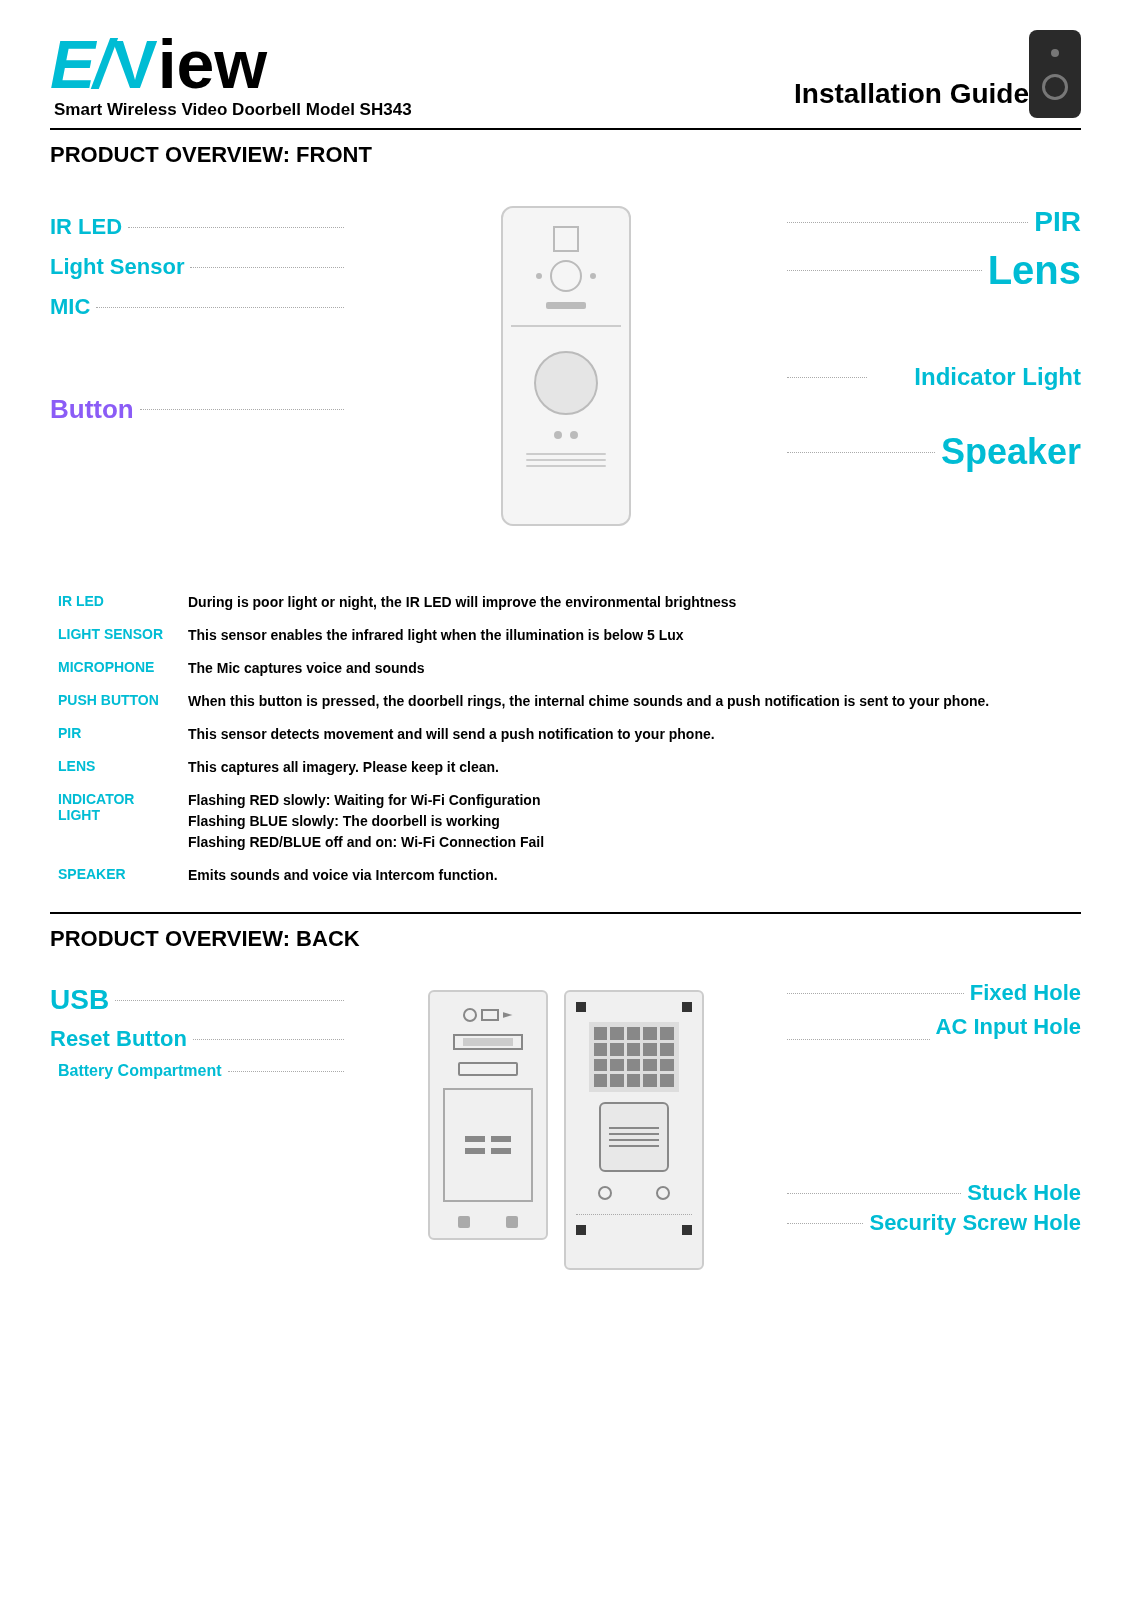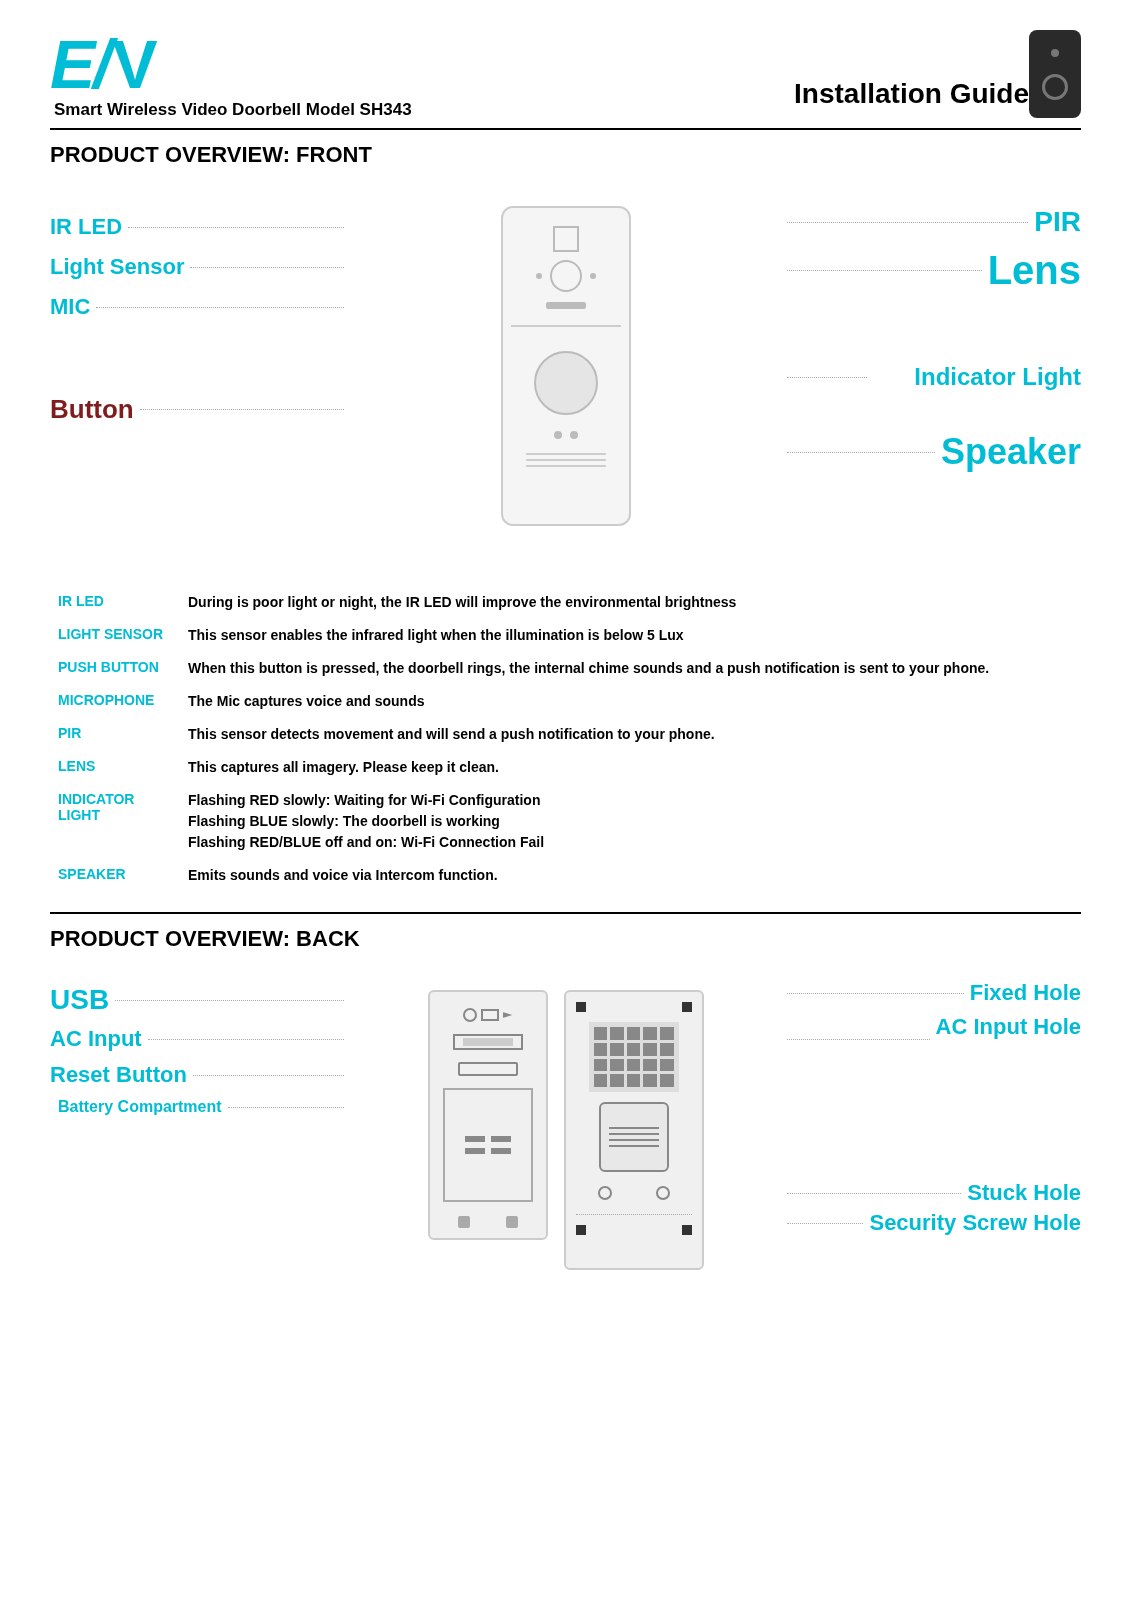--- a/index.html
+++ b/index.html
@@ -147,20 +147,21 @@
   </style>
 </head>
 <body>
 
 <div class="header-inner">
   <div class="logo-block">
     <div class="logo-text-row">
       <span style="font-size:68px;font-weight:900;color:#00bcd4;font-style:italic;font-family:Arial,sans-serif;line-height:1;letter-spacing:-2px;">E</span>
       <span style="font-size:68px;font-weight:900;color:#00bcd4;font-style:italic;font-family:Arial,sans-serif;line-height:1;">/</span>
       <span style="font-size:68px;font-weight:900;color:#00bcd4;font-family:Arial,sans-serif;line-height:1;">V</span>
+      <span style="font-size:68px;font-weight:900;color:#000;font-family:Arial,sans-serif;line-height:1;">iew</span>
     </div>
     <div style="font-size:17px;font-weight:bold;color:#000;margin-top:2px;padding-left:4px;">Smart Wireless Video Doorbell Model SH343</div>
   </div>
   <div class="header-right-col">
     <div style="font-size:28px;font-weight:bold;color:#000;margin-bottom:8px;">Installation Guide</div>
     <div style="width:52px;height:88px;background:#2a2a2a;border-radius:8px;display:flex;flex-direction:column;align-items:center;justify-content:space-around;padding:10px 0;">
       <div style="width:8px;height:8px;background:#777;border-radius:50%;"></div>
       <div style="width:26px;height:26px;border:3px solid #777;border-radius:50%;"></div>
     </div>
   </div>
@@ -184,21 +185,21 @@
         <span style="font-size:22px;font-weight:bold;color:#00bcd4;">Light Sensor</span>
         <span class="dot-connector"></span>
       </div>
 
       <div style="display:flex;align-items:center;justify-content:flex-start;margin-bottom:14px;">
         <span style="font-size:22px;font-weight:bold;color:#00bcd4;">MIC</span>
         <span class="dot-connector"></span>
       </div>
 
       <div style="display:flex;align-items:center;justify-content:flex-end;margin-top:60px;">
-        <span style="font-size:26px;font-weight:bold;color:#7f1d1d;">Button</span>
+        <span style="font-size:26px;font-weight:bold;color:#8b5cf6;">Button</span>
         <span class="dot-connector"></span>
       </div>
     </div>
 
     <div style="position:relative;width:160px;height:340px;">
       <div class="doorbell-device">
 
         <div style="width:26px;height:26px;border:2px solid #bbb;border-radius:50;"></div>
 
         <div style="display:flex;align-items:center;gap:8px;">
@@ -255,26 +256,26 @@
     <tbody>
       <tr>
         <td class="label-col">IR LED</td>
         <td class="desc-col">During is poor light or night, the IR LED will improve the environmental brightness</td>
       </tr>
       <tr>
         <td class="label-col">LIGHT SENSOR</td>
         <td class="desc-col">This sensor enables the infrared light when the illumination is below 5 Lux</td>
       </tr>
       <tr>
+        <td class="label-col">MICROPHONE</td>
+        <td class="desc-col">The Mic captures voice and sounds</td>
+      </tr>
+      <tr>
         <td class="label-col">PUSH BUTTON</td>
         <td class="desc-col">When this button is pressed, the doorbell rings, the internal chime sounds and a push notification is sent to your phone.</td>
-      </tr>
-      <tr>
-        <td class="label-col">MICROPHONE</td>
-        <td class="desc-col">The Mic captures voice and sounds</td>
       </tr>
       <tr>
         <td class="label-col">PIR</td>
         <td class="desc-col">This sensor detects movement and will send a push notification to your phone.</td>
       </tr>
       <tr>
         <td class="label-col">LENS</td>
         <td class="desc-col">This captures all imagery. Please keep it clean.</td>
       </tr>
       <tr>
@@ -300,24 +301,20 @@
 
   <div class="back-diagram-area">
 
     <div style="position:absolute;left:0;top:0;width:300px;height:100%;display:flex;flex-direction:column;justify-content:flex-start;padding-top:14px;">
 
       <div style="display:flex;align-items:center;justify-content:flex-end;margin-bottom:10px;">
         <span style="font-size:28px;font-weight:bold;color:#00bcd4;">USB</span>
         <span class="dot-connector"></span>
       </div>
 
-      <div style="display:flex;align-items:center;justify-content:flex-end;margin-bottom:10px;">
-        <span style="font-size:22px;font-weight:bold;color:#00bcd4;">AC Input</span>
-        <span class="dot-connector"></span>
-      </div>
 
       <div style="display:flex;align-items:center;justify-content:flex-end;margin-bottom:10px;">
         <span style="font-size:22px;font-weight:bold;color:#00bcd4;">Reset Button</span>
         <span class="dot-connector"></span>
       </div>
 
       <div style="display:flex;align-items:center;justify-content:flex-end;margin-bottom:10px;">
         <span style="font-size:16px;font-weight:bold;color:#00bcd4;margin-left:8px;">Battery Compartment</span>
         <span class="dot-connector"></span>
       </div>

